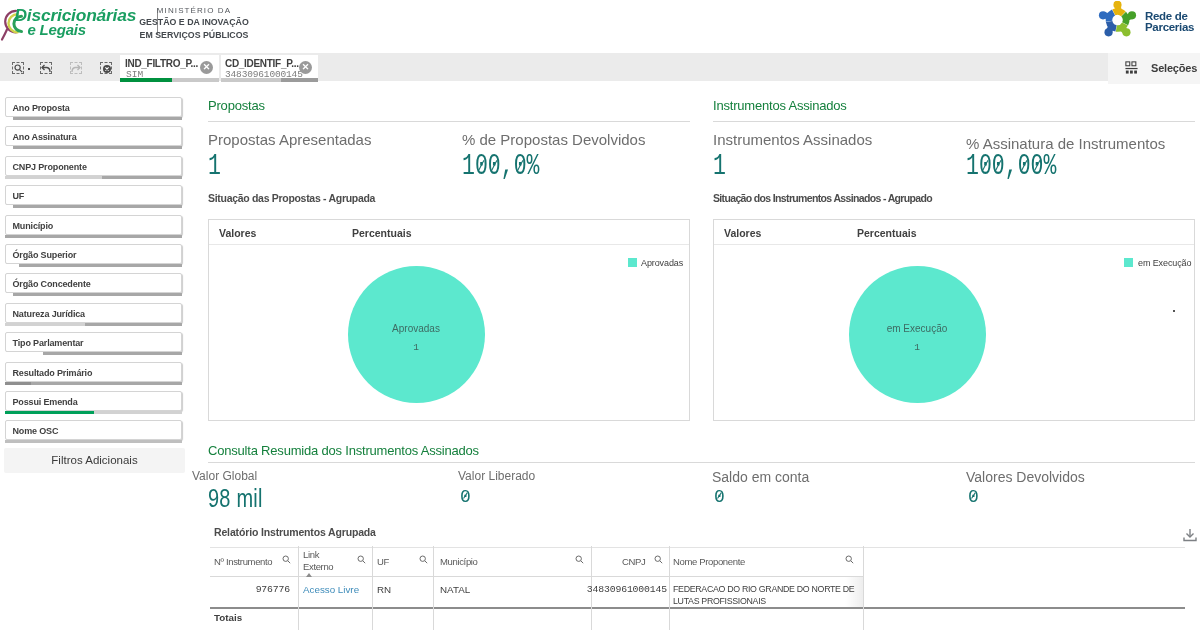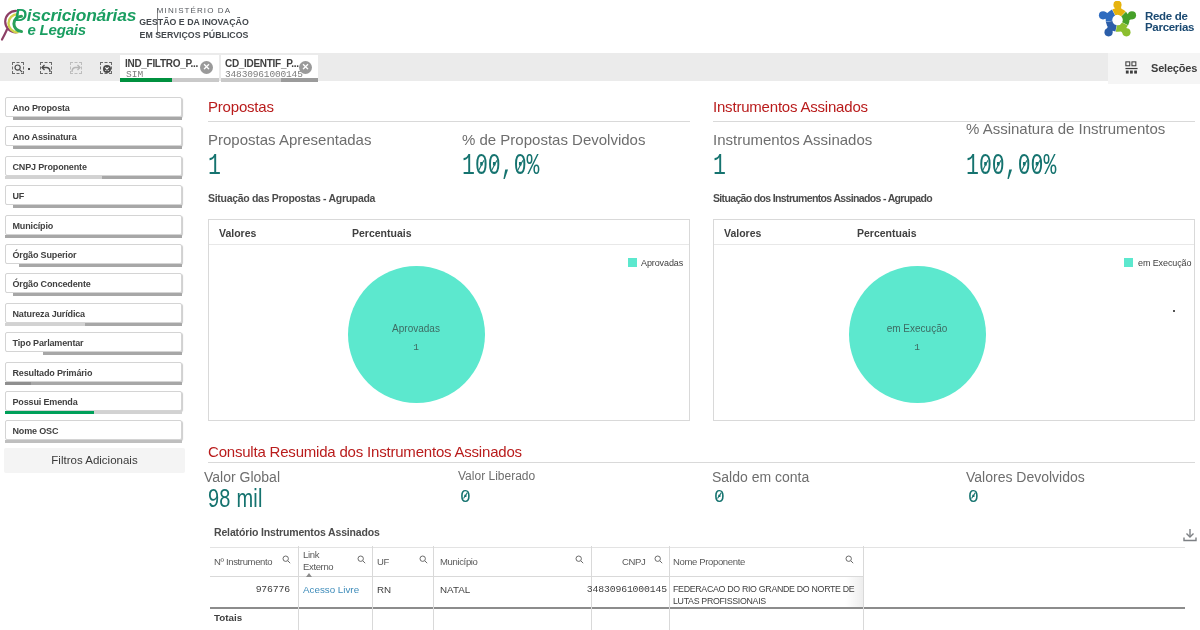--- a/index.html
+++ b/index.html
@@ -14,21 +14,21 @@
 .ticon{position:absolute;width:12px;height:12px;border:1px dashed #6b6b6b;top:62px}
 .tab{position:absolute;top:55px;height:23px;background:#fff}
 .tabbar{position:absolute;top:78px;height:4px}
 .xcirc{position:absolute;width:13px;height:13px;border-radius:50%;background:#9a9a9a;color:#fff;font-size:9px;line-height:13px;text-align:center;font-weight:bold}
 
 .fbox{position:absolute;left:5px;width:177px;height:20px;border:1px solid #d4d4d4;border-radius:2px;background:#fff;box-shadow:1px 1px 1px rgba(0,0,0,.2)}
 .fbox span{position:absolute;left:6.5px;top:5px;font-size:9px;font-weight:bold;color:#404040;letter-spacing:-.15px}
 .fbar{position:absolute;left:5px;width:177px;height:3px}
 .seg{position:absolute;top:0;height:3px}
 
-.sectitle{position:absolute;font-size:15px;color:#b91c1c;letter-spacing:-.2px}
+.sectitle{position:absolute;font-size:13px;color:#15803d;letter-spacing:-.2px}
 .secline{position:absolute;height:1px;background:#d9d9d9}
 .kpilabel{position:absolute;font-size:15px;color:#6e6e6e}
 .kpival{position:absolute;font-family:"Liberation Mono",monospace;font-size:21.5px;color:#15736f;letter-spacing:0px;transform:scaleY(1.35);transform-origin:0 0}
 .kpival0{position:absolute;font-family:"Liberation Mono",monospace;font-size:18px;color:#15736f}
 .kpival .z{position:relative;display:inline-block}
 .kpival .z{position:relative;display:inline-block}.kpival .z:after{content:"";position:absolute;left:2.5px;top:10.8px;width:8.5px;height:1.3px;background:#15736f;transform:rotate(-55deg)}
 .kpival0 .z{position:relative;display:inline-block}.kpival0 .z:after{content:"";position:absolute;left:2px;top:8.5px;width:7px;height:1.2px;background:#15736f;transform:rotate(-57deg)}
 .sub{position:absolute;font-size:10.5px;font-weight:bold;color:#4c4c4c;letter-spacing:-.3px}
 .panel{position:absolute;border:1px solid #d9d9d9;background:#fff}
 .ptab{position:absolute;font-size:10.5px;font-weight:bold;color:#404040}
@@ -232,45 +232,45 @@
 <div class="ptab" style="left:352px;top:227px">Percentuais</div>
 <div class="ptabline" style="left:209px;top:244px;width:480px"></div>
 <div class="pie" style="left:348px;top:266px;width:137px;height:137px"></div>
 <div class="pielab" style="left:366px;top:323px;width:100px;font-size:10px">Aprovadas</div>
 <div class="pielab" style="left:366px;top:342px;width:100px;font-size:9.5px;font-family:'Liberation Mono',monospace">1</div>
 <div class="lsq" style="left:628px;top:258px"></div>
 <div class="llab" style="left:641px;top:258px">Aprovadas</div>
 <div class="sectitle" style="left:713px;top:97.5px">Instrumentos Assinados</div>
 <div class="secline" style="left:713px;top:121px;width:482px"></div>
 <div class="kpilabel" style="left:713px;top:131px">Instrumentos Assinados</div>
-<div class="kpilabel" style="left:966px;top:120px">% Assinatura de Instrumentos</div>
+<div class="kpilabel" style="left:966px;top:135px">% Assinatura de Instrumentos</div>
 <div class="kpival" style="left:713px;top:149.5px">1</div>
 <div class="kpival" style="left:966px;top:149.5px">1<span class="z">0</span><span class="z">0</span>,<span class="z">0</span><span class="z">0</span>%</div>
 <div class="sub" style="left:713px;top:191.5px;letter-spacing:-.65px">Situação dos Instrumentos Assinados - Agrupado</div>
 <div class="panel" style="left:713px;top:219px;width:482px;height:202px"></div>
 <div class="ptab" style="left:724px;top:227px">Valores</div>
 <div class="ptab" style="left:857px;top:227px">Percentuais</div>
 <div class="ptabline" style="left:714px;top:244px;width:480px"></div>
 <div class="pie" style="left:849px;top:266px;width:137px;height:137px"></div>
 <div class="pielab" style="left:867px;top:323px;width:100px;font-size:10px">em Execução</div>
 <div class="pielab" style="left:867px;top:342px;width:100px;font-size:9.5px;font-family:'Liberation Mono',monospace">1</div>
 <div class="lsq" style="left:1124px;top:258px"></div>
 <div class="llab" style="left:1138px;top:258px">em Execução</div>
 <div class="abs" style="left:1172.5px;top:310px;width:2px;height:2px;background:#555"></div>
 <div class="sectitle" style="left:208px;top:443px">Consulta Resumida dos Instrumentos Assinados</div>
 <div class="secline" style="left:208px;top:462px;width:987px"></div>
-<div class="kpilabel" style="left:204px;top:469px;font-size:14px">Valor Global</div>
+<div class="kpilabel" style="left:192px;top:469px;font-size:12px">Valor Global</div>
 <div class="kpilabel" style="left:458px;top:469px;font-size:12px">Valor Liberado</div>
 <div class="kpilabel" style="left:712px;top:469px;font-size:14px">Saldo em conta</div>
 <div class="kpilabel" style="left:966px;top:469px;font-size:14px">Valores Devolvidos</div>
 <div class="abs" style="left:208px;top:484px;font-size:20px;letter-spacing:.2px;color:#15736f;transform:scaleY(1.3);transform-origin:0 0">98 mil</div>
 <div class="kpival0" style="left:460px;top:486.8px"><span class="z">0</span></div>
 <div class="kpival0" style="left:714px;top:486.8px"><span class="z">0</span></div>
 <div class="kpival0" style="left:968px;top:486.8px"><span class="z">0</span></div>
-<div class="sub" style="left:214px;top:526px;letter-spacing:-.15px">Relatório Instrumentos Assinados</div>
+<div class="sub" style="left:214px;top:526px;letter-spacing:-.15px">Relatório Instrumentos Agrupada</div>
 <svg class="abs" style="left:1183px;top:528px" width="14" height="14" viewBox="0 0 14 14">
 <g stroke="#7d8084" stroke-width="1.4" fill="none">
 <path d="M7 1 V8"></path>
       <path d="M3.5 5.5 L7 9 L10.5 5.5"></path>
       <path d="M1 9.5 V12.5 H13 V9.5"></path>
 </g>
   </svg>
 <div class="hline" style="left:210px;top:547px;width:975px;background:#e3e3e3"></div>
 <div class="hline" style="left:210px;top:576px;width:653px"></div>
 <div class="abs" style="left:210px;top:607px;width:975px;height:1.5px;background:#8c8c8c"></div>

